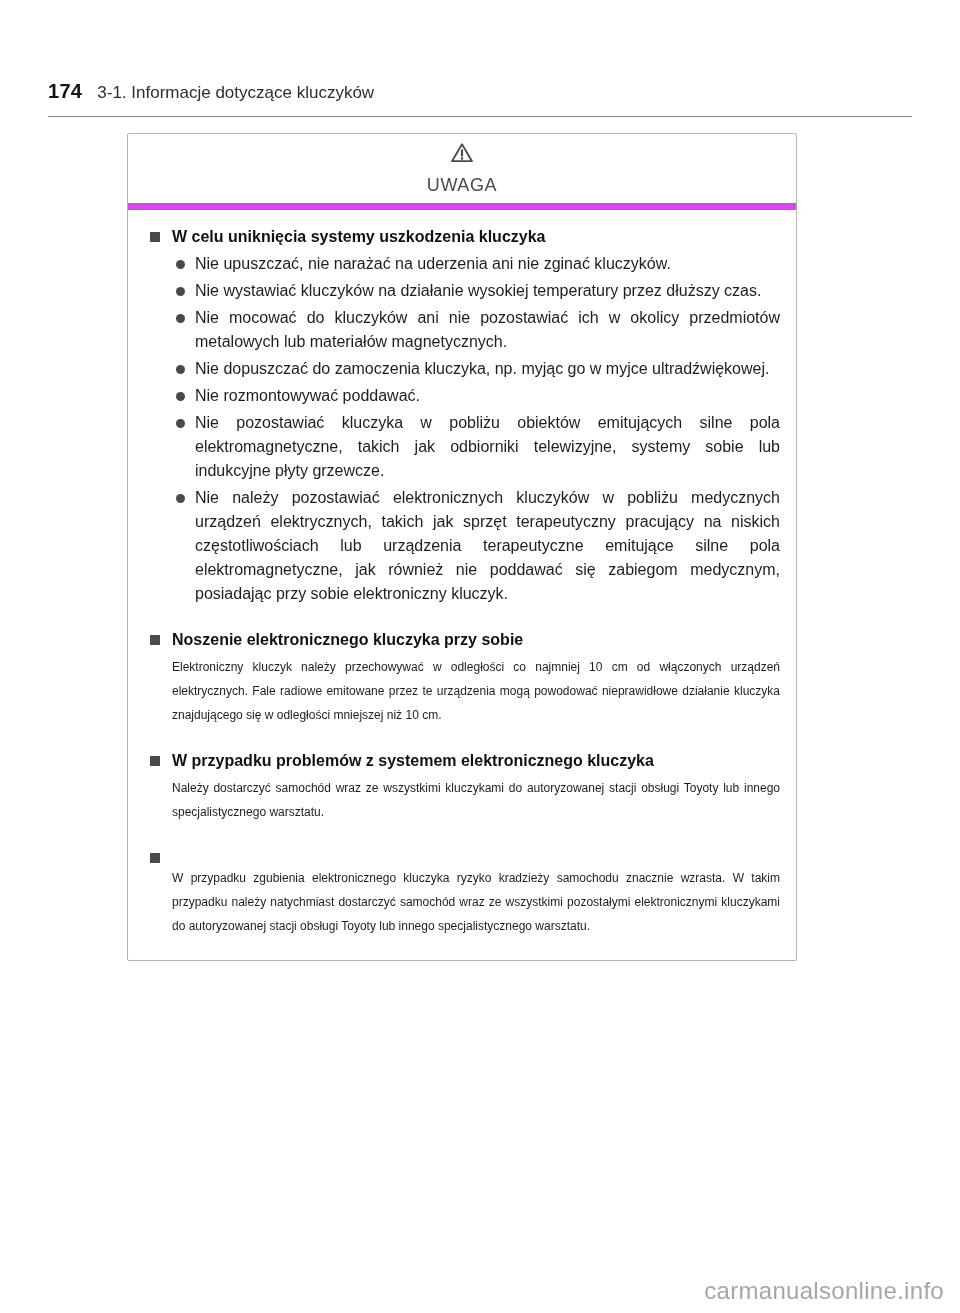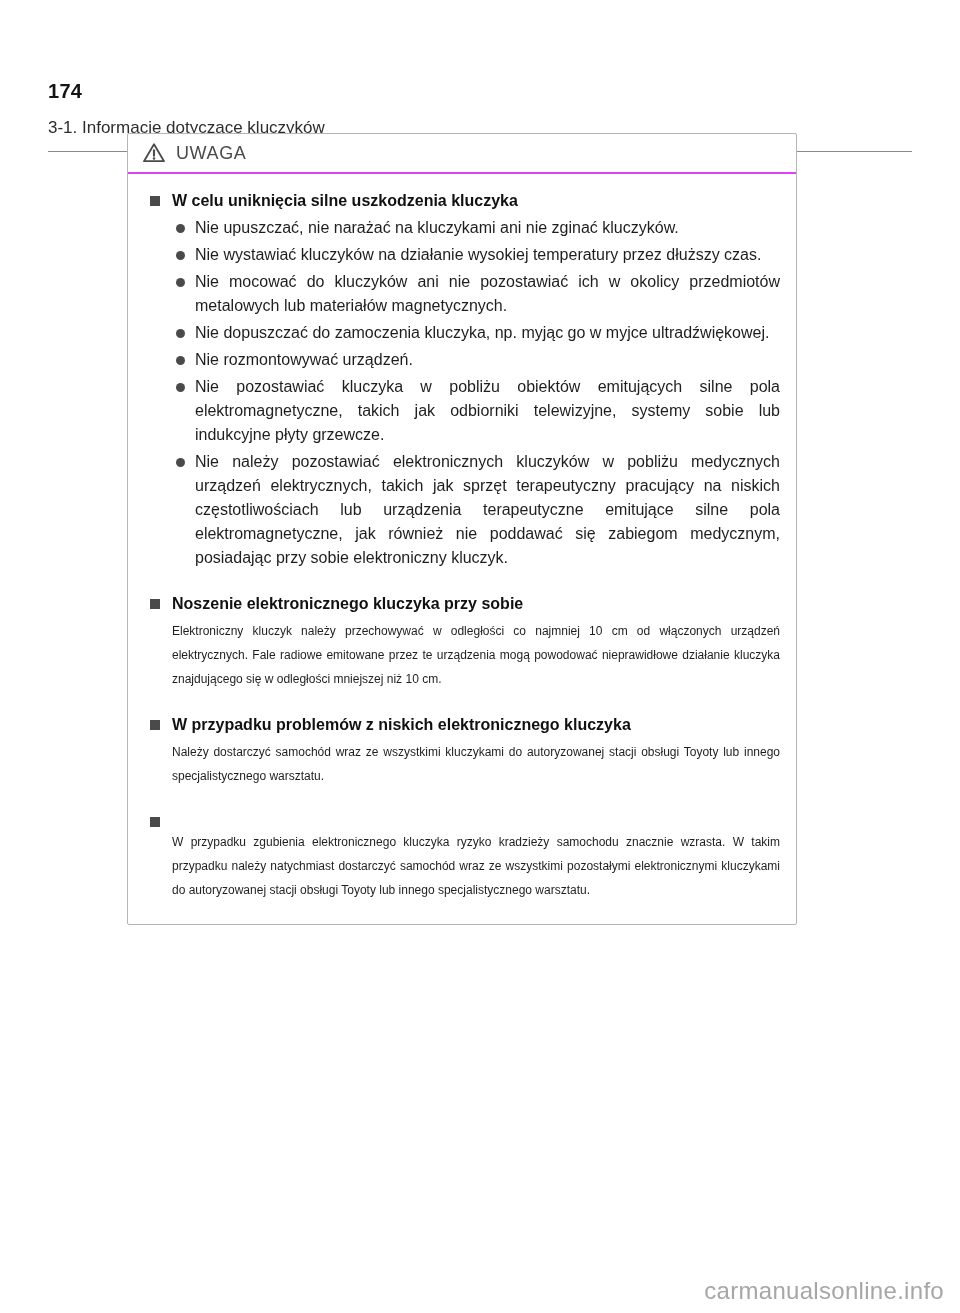--- a/index.html
+++ b/index.html
@@ -20,21 +20,20 @@
   .page-header {
     position: absolute;
     left: 48px;
     top: 80px;
     width: 864px;
     display: flex;
     align-items: baseline;
     gap: 15px;
     padding-bottom: 13px;
     border-bottom: 1px solid #8a8a8a;
-    flex-direction: column;
   }
   .page-number {
     font-size: 20px;
     font-weight: bold;
     color: #141414;
     letter-spacing: 0.3px;
   }
   .page-section-title {
     font-size: 17px;
     color: #2d2d2d;
@@ -48,21 +47,22 @@
     width: 670px;
     border: 1px solid #b5b5b5;
     border-radius: 2px;
     background: #ffffff;
   }
   .caution-header {
     display: flex;
     align-items: center;
     gap: 10px;
     padding: 7px 14px;
-    border-bottom: 2px solid #d946ef;
+    border-bottom: 7px solid #d946ef;
+    flex-direction: column;
   }
   .warning-icon { display: inline-flex; flex: none; }
   .caution-title {
     font-size: 18px;
     color: #4a4a4a;
     letter-spacing: 0.6px;
   }
   .caution-body {
     padding: 15px 16px 22px 22px;
   }
@@ -145,42 +145,42 @@
         </svg>
       </span>
       <span class="caution-title">UWAGA</span>
     </div>
 
     <div class="caution-body">
 
       <div class="section">
         <div class="section-heading">
           <span class="square-marker"></span>
-          <span>W celu uniknięcia silne uszkodzenia kluczyka</span>
+          <span>W celu uniknięcia systemy uszkodzenia kluczyka</span>
         </div>
         <div class="bullets">
           <div class="bullet-item">
             <span class="bullet-dot"></span>
-            <span class="bullet-text">Nie upuszczać, nie narażać na kluczykami ani nie zginać kluczyków.</span>
+            <span class="bullet-text">Nie upuszczać, nie narażać na uderzenia ani nie zginać kluczyków.</span>
           </div>
           <div class="bullet-item">
             <span class="bullet-dot"></span>
             <span class="bullet-text">Nie wystawiać kluczyków na działanie wysokiej temperatury przez dłuższy czas.</span>
           </div>
           <div class="bullet-item">
             <span class="bullet-dot"></span>
             <span class="bullet-text">Nie mocować do kluczyków ani nie pozostawiać ich w okolicy przedmiotów metalowych lub materiałów magnetycznych.</span>
           </div>
           <div class="bullet-item">
             <span class="bullet-dot"></span>
             <span class="bullet-text">Nie dopuszczać do zamoczenia kluczyka, np. myjąc go w myjce ultradźwiękowej.</span>
           </div>
           <div class="bullet-item">
             <span class="bullet-dot"></span>
-            <span class="bullet-text">Nie rozmontowywać urządzeń.</span>
+            <span class="bullet-text">Nie rozmontowywać poddawać.</span>
           </div>
           <div class="bullet-item">
             <span class="bullet-dot"></span>
             <span class="bullet-text">Nie pozostawiać kluczyka w pobliżu obiektów emitujących silne pola elektromagnetyczne, takich jak odbiorniki telewizyjne, systemy sobie lub indukcyjne płyty grzewcze.</span>
           </div>
           <div class="bullet-item">
             <span class="bullet-dot"></span>
             <span class="bullet-text">Nie należy pozostawiać elektronicznych kluczyków w pobliżu medycznych urządzeń elektrycznych, takich jak sprzęt terapeutyczny pracujący na niskich częstotliwościach lub urządzenia terapeutyczne emitujące silne pola elektromagnetyczne, jak również nie poddawać się zabiegom medycznym, posiadając przy sobie elektroniczny kluczyk.</span>
           </div>
         </div>
@@ -190,21 +190,21 @@
         <div class="section-heading">
           <span class="square-marker"></span>
           <span>Noszenie elektronicznego kluczyka przy sobie</span>
         </div>
         <p class="section-para">Elektroniczny kluczyk należy przechowywać w odległości co najmniej 10 cm od włączonych urządzeń elektrycznych. Fale radiowe emitowane przez te urządzenia mogą powodować nieprawidłowe działanie kluczyka znajdującego się w odległości mniejszej niż 10 cm.</p>
       </div>
 
       <div class="section">
         <div class="section-heading">
           <span class="square-marker"></span>
-          <span>W przypadku problemów z niskich elektronicznego kluczyka</span>
+          <span>W przypadku problemów z systemem elektronicznego kluczyka</span>
         </div>
         <p class="section-para">Należy dostarczyć samochód wraz ze wszystkimi kluczykami do autoryzowanej stacji obsługi Toyoty lub innego specjalistycznego warsztatu.</p>
       </div>
 
       <div class="section">
         <div class="section-heading">
           <span class="square-marker"></span>
         </div>
         <p class="section-para">W przypadku zgubienia elektronicznego kluczyka ryzyko kradzieży samochodu znacznie wzrasta. W takim przypadku należy natychmiast dostarczyć samochód wraz ze wszystkimi pozostałymi elektronicznymi kluczykami do autoryzowanej stacji obsługi Toyoty lub innego specjalistycznego warsztatu.</p>
       </div>

